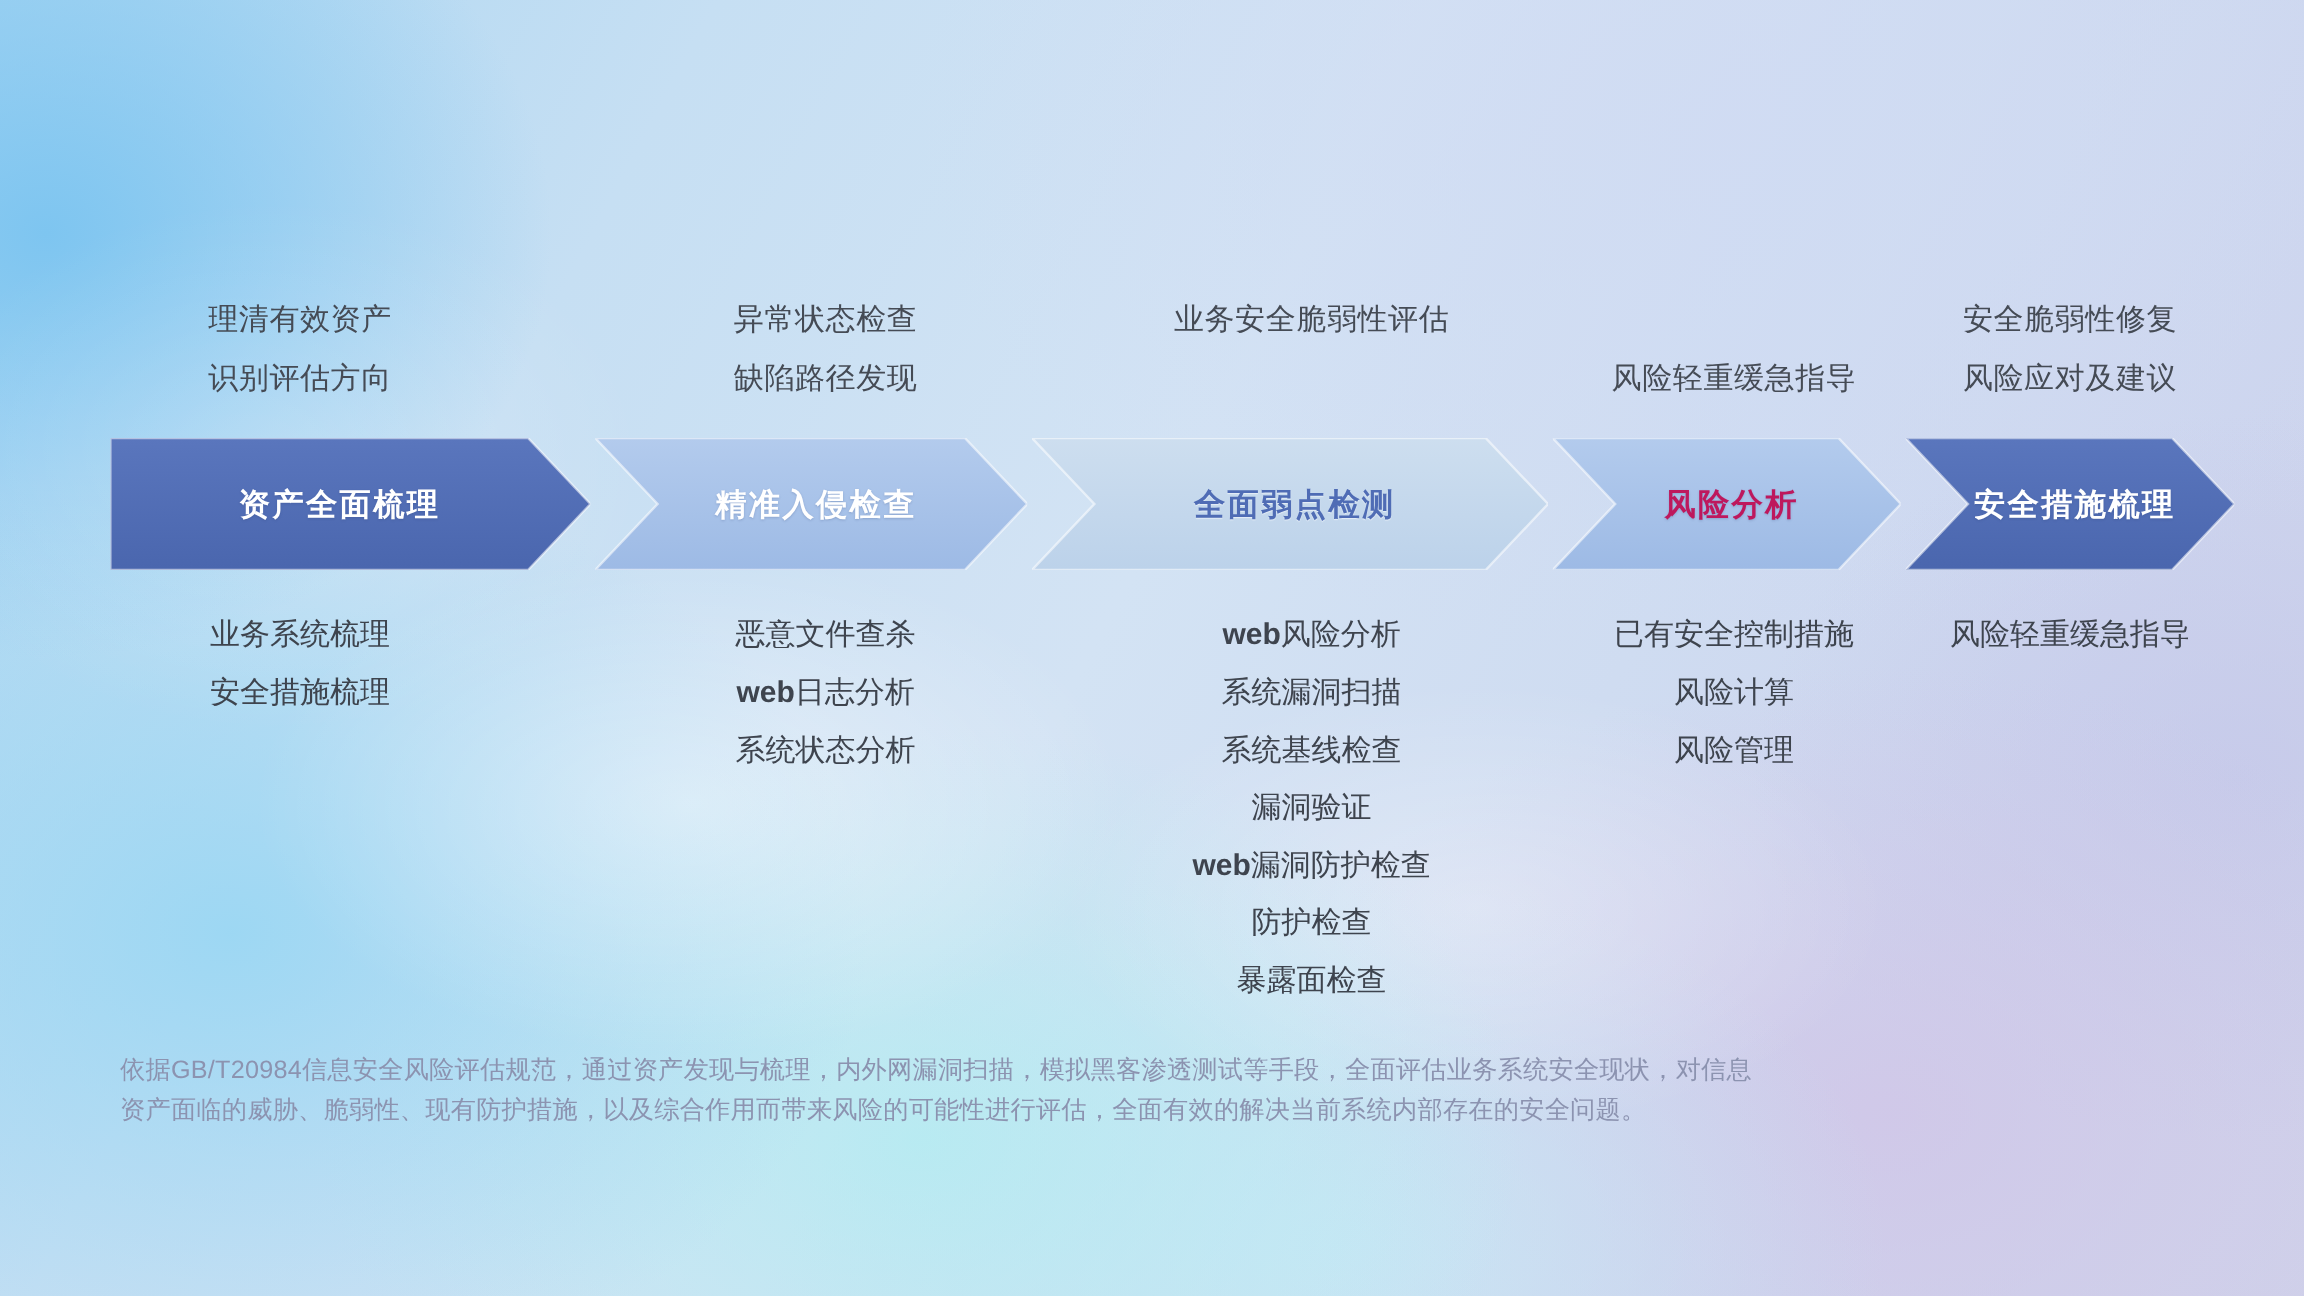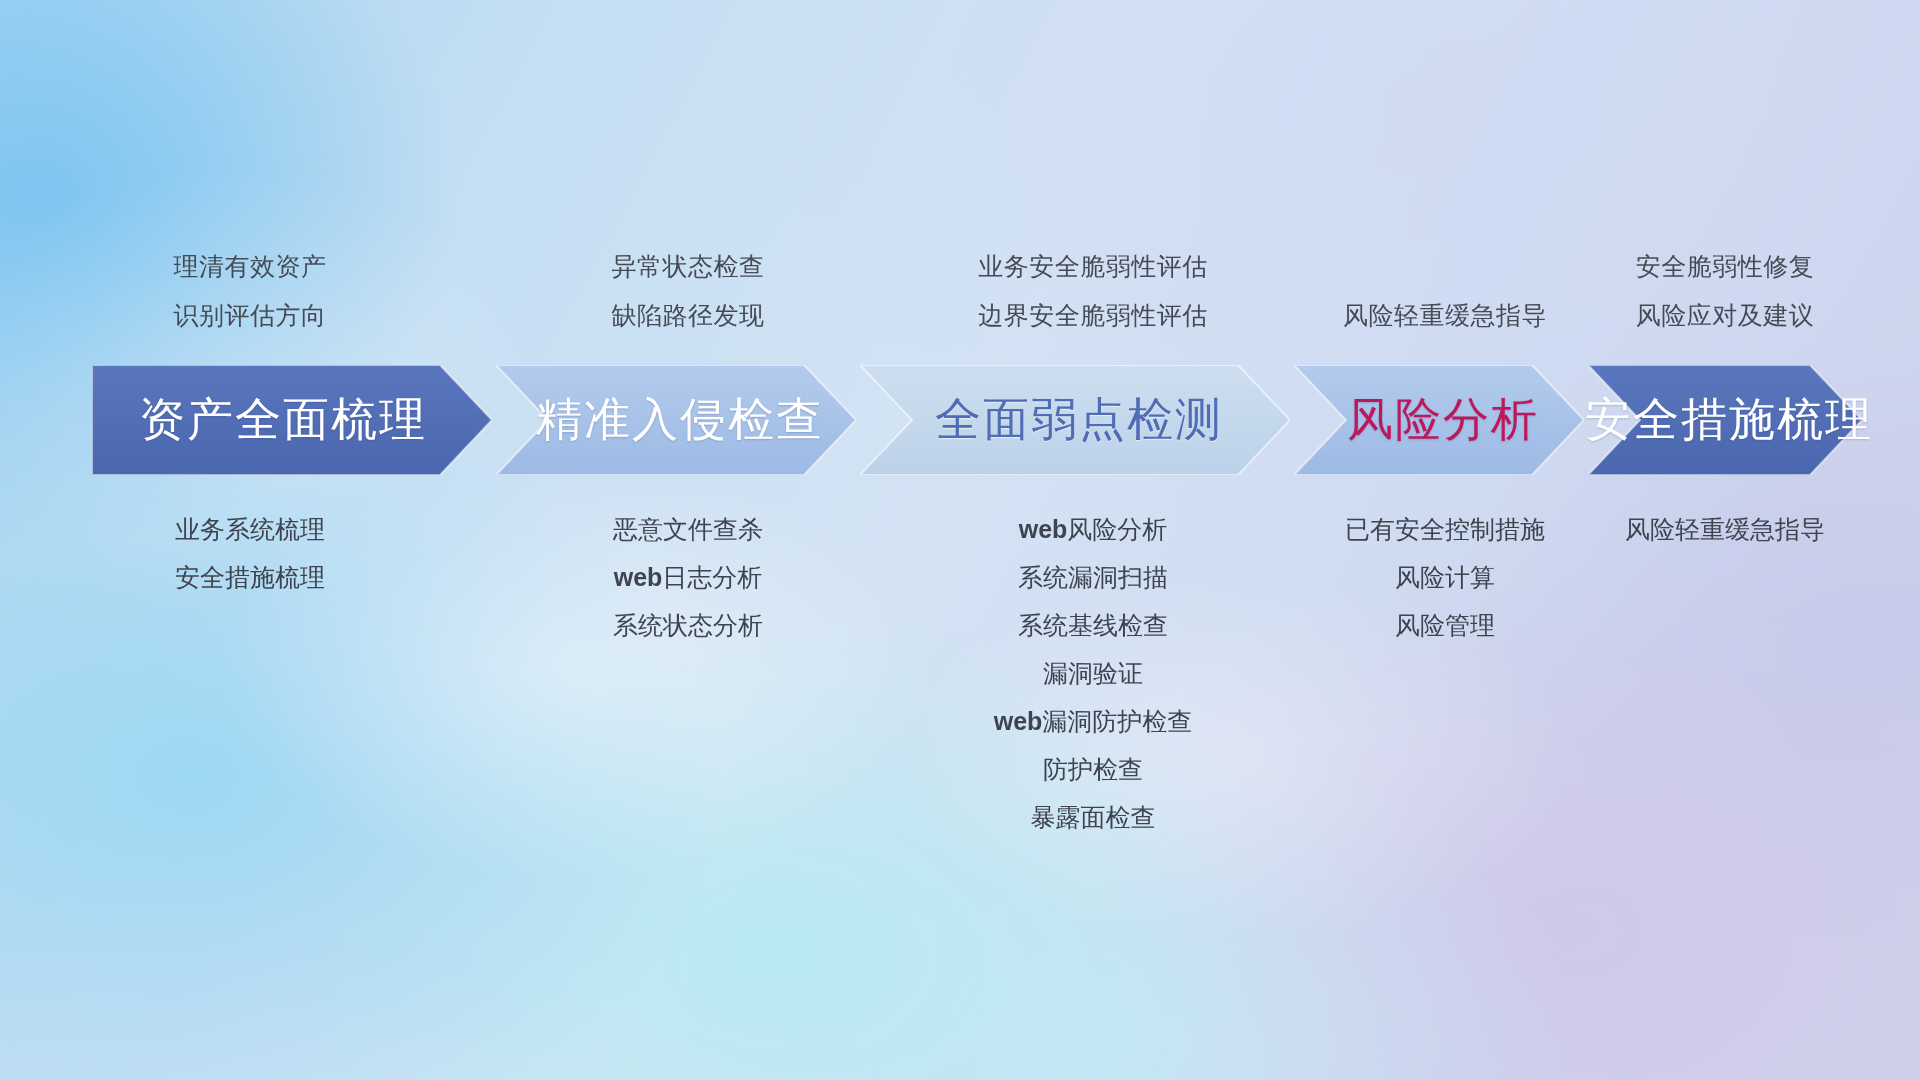--- a/index.html
+++ b/index.html
@@ -63,22 +63,22 @@
     top: 0;
     height: 110px;
     display: flex;
     align-items: center;
     justify-content: center;
     box-sizing: border-box;
   }
   .arrow .lbl {
     position: relative;
     z-index: 3;
-    font-size: 46px;
-    font-weight: normal;
+    font-size: 26px;
+    font-weight: bold;
     letter-spacing: 2px;
     white-space: nowrap;
     text-shadow: 0 1px 2px rgba(40,60,110,0.22);
   }
   .arrow svg { position: absolute; inset: 0; width: 100%; height: 100%; }
 
   
   .bot-col {
     position: absolute;
     text-align: center;
@@ -114,21 +114,20 @@
       <div class="top-col" style="left: -10px; width: 520px; top: 242px;">
         <div>理清有效资产</div>
         <div>识别评估方向</div>
       </div>
       <div class="top-col" style="left: 428px; width: 520px; top: 242px;">
         <div>异常状态检查</div>
         <div>缺陷路径发现</div>
       </div>
       <div class="top-col" style="left: 833px; width: 520px; top: 242px;">
         <div>业务安全脆弱性评估</div>
-        <div>边界安全脆弱性评估</div>
       </div>
       <div class="top-col" style="left: 1185px; width: 520px; top: 291px;">
         <div>风险轻重缓急指导</div>
       </div>
       <div class="top-col" style="left: 1465px; width: 520px; top: 242px;">
         <div>安全脆弱性修复</div>
         <div>风险应对及建议</div>
       </div>
     </div>
 
@@ -217,13 +216,17 @@
       <div class="bot-col" style="left: 1185px; width: 520px; top: 505px;">
         <div><span>已有安全控制措施</span></div>
         <div><span>风险计算</span></div>
         <div><span>风险管理</span></div>
       </div>
       <div class="bot-col" style="left: 1465px; width: 520px; top: 505px;">
         <div><span>风险轻重缓急指导</span></div>
       </div>
     </div>
 
+  <div id="footer">
+    <p>依据GB/T20984信息安全风险评估规范，通过资产发现与梳理，内外网漏洞扫描，模拟黑客渗透测试等手段，全面评估业务系统安全现状，对信息</p>
+    <p>资产面临的威胁、脆弱性、现有防护措施，以及综合作用而带来风险的可能性进行评估，全面有效的解决当前系统内部存在的安全问题。</p>
+  </div>
 </div>
 
 </body></html>

